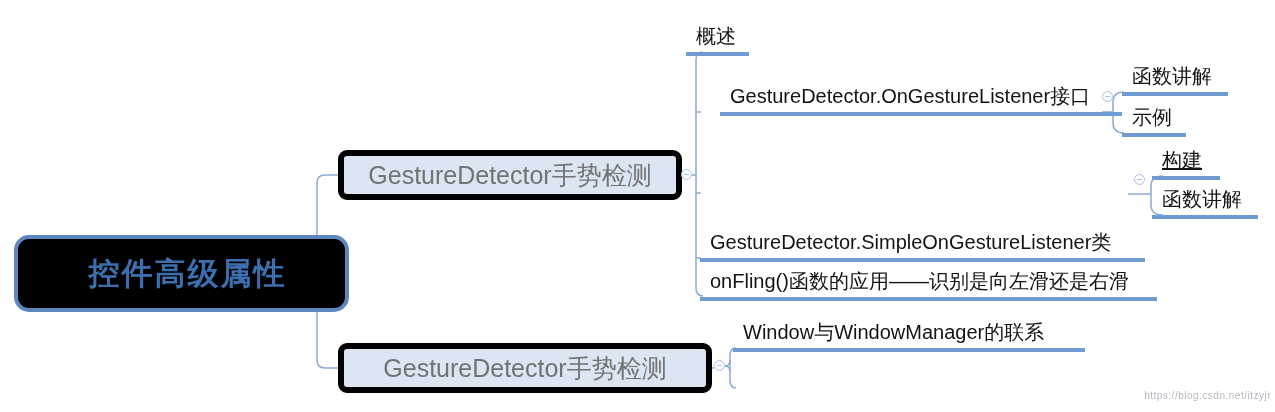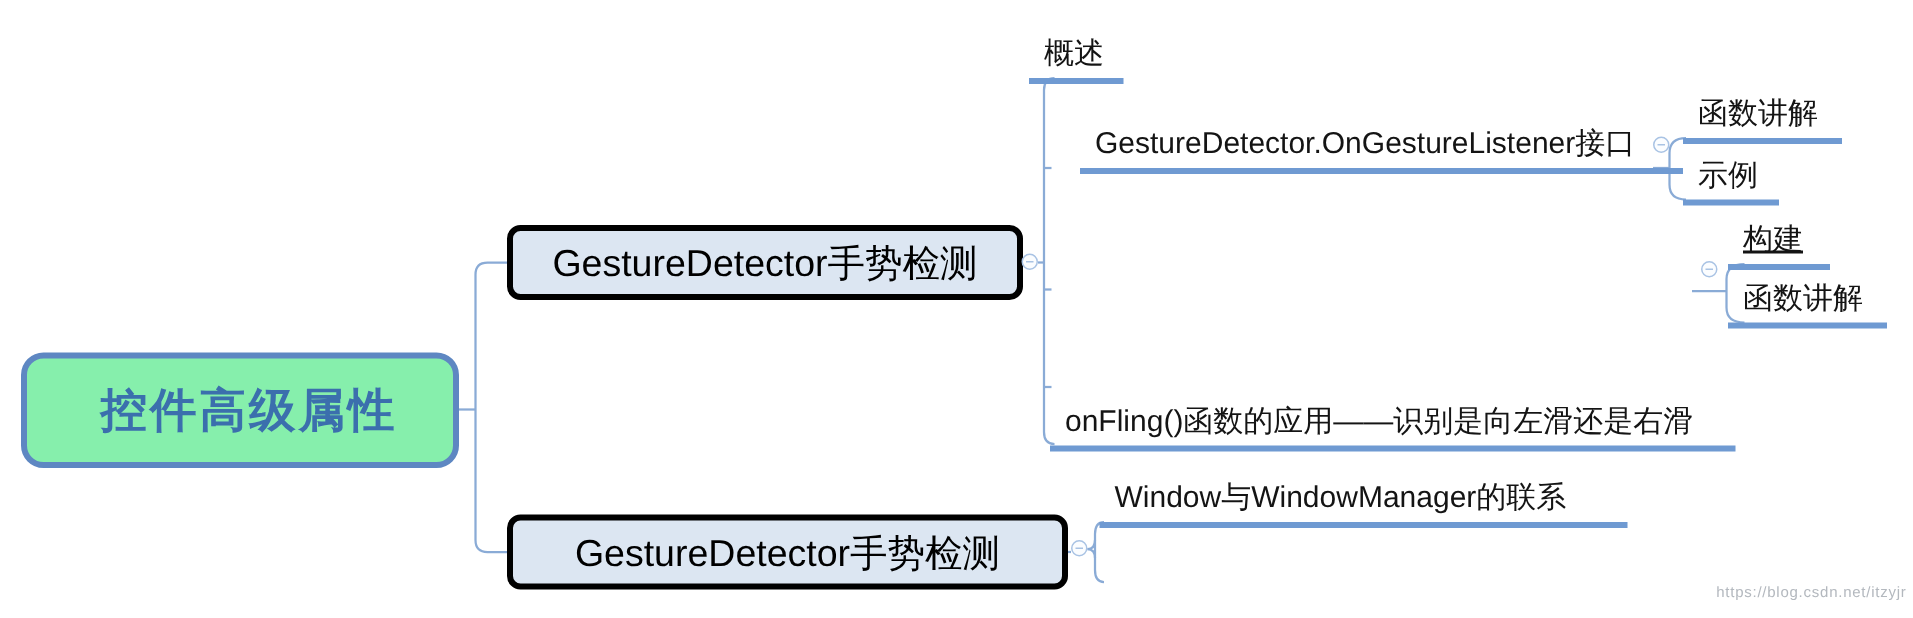--- a/index.html
+++ b/index.html
@@ -4,26 +4,26 @@
 <style>
   html,body { margin:0; padding:0; background:#ffffff; }
   .canvas {
     position:relative; width:1275px; height:412px; background:#ffffff;
     font-family:"Liberation Sans","DejaVu Sans",sans-serif; overflow:hidden;
   }
   svg.wires { position:absolute; left:0; top:0; pointer-events:none; }
 
   .box {
     position:absolute; display:flex; align-items:center; justify-content:center;
-    background:#dce6f2; border:4px solid #000000; border-radius:9px;
-    color:#000000; white-space:nowrap; box-sizing:border-box;
+    background:#dce6f2; border:6px solid #000000; border-radius:9px;
+    color:#737373; white-space:nowrap; box-sizing:border-box;
   }
   .root {
-    left:14px; top:235px; width:292px; height:77px;
-    border:4px solid #5e87c2; border-radius:15px; background:#86efac;
+    left:14px; top:235px; width:335px; height:77px;
+    border:4px solid #5e87c2; border-radius:15px; background:#000000;
     color:#3b6fad; font-weight:bold; font-size:31px; letter-spacing:2px;padding-left:12px;
   }
   .branch { font-size:25px; }
   .b1 { left:338px; top:150px; width:344px; height:50px; }
   .b2 { left:338px; top:343px; width:374px; height:50px; }
 
   .topic {
     position:absolute; box-sizing:border-box; height:34px; line-height:29px;
     padding-left:10px; border-bottom:4px solid #6f9ad2;
     font-size:20px; color:#141414; white-space:nowrap; overflow:visible;
@@ -98,20 +98,23 @@
   <div class="box branch b2">
     <span>GestureDetector手势检测</span>
   </div>
 
   <div class="topic t1">
     <span>概述</span>
   </div>
   <div class="topic t2">
     <span>GestureDetector.OnGestureListener接口</span>
   </div>
+  <div class="topic t4">
+    <span>GestureDetector.SimpleOnGestureListener类</span>
+  </div>
   <div class="topic t5">
     <span>onFling()函数的应用——识别是向左滑还是右滑</span>
   </div>
 
   <div class="topic t2c1">
     <span>函数讲解</span>
   </div>
   <div class="topic t2c2">
     <span>示例</span>
   </div>

